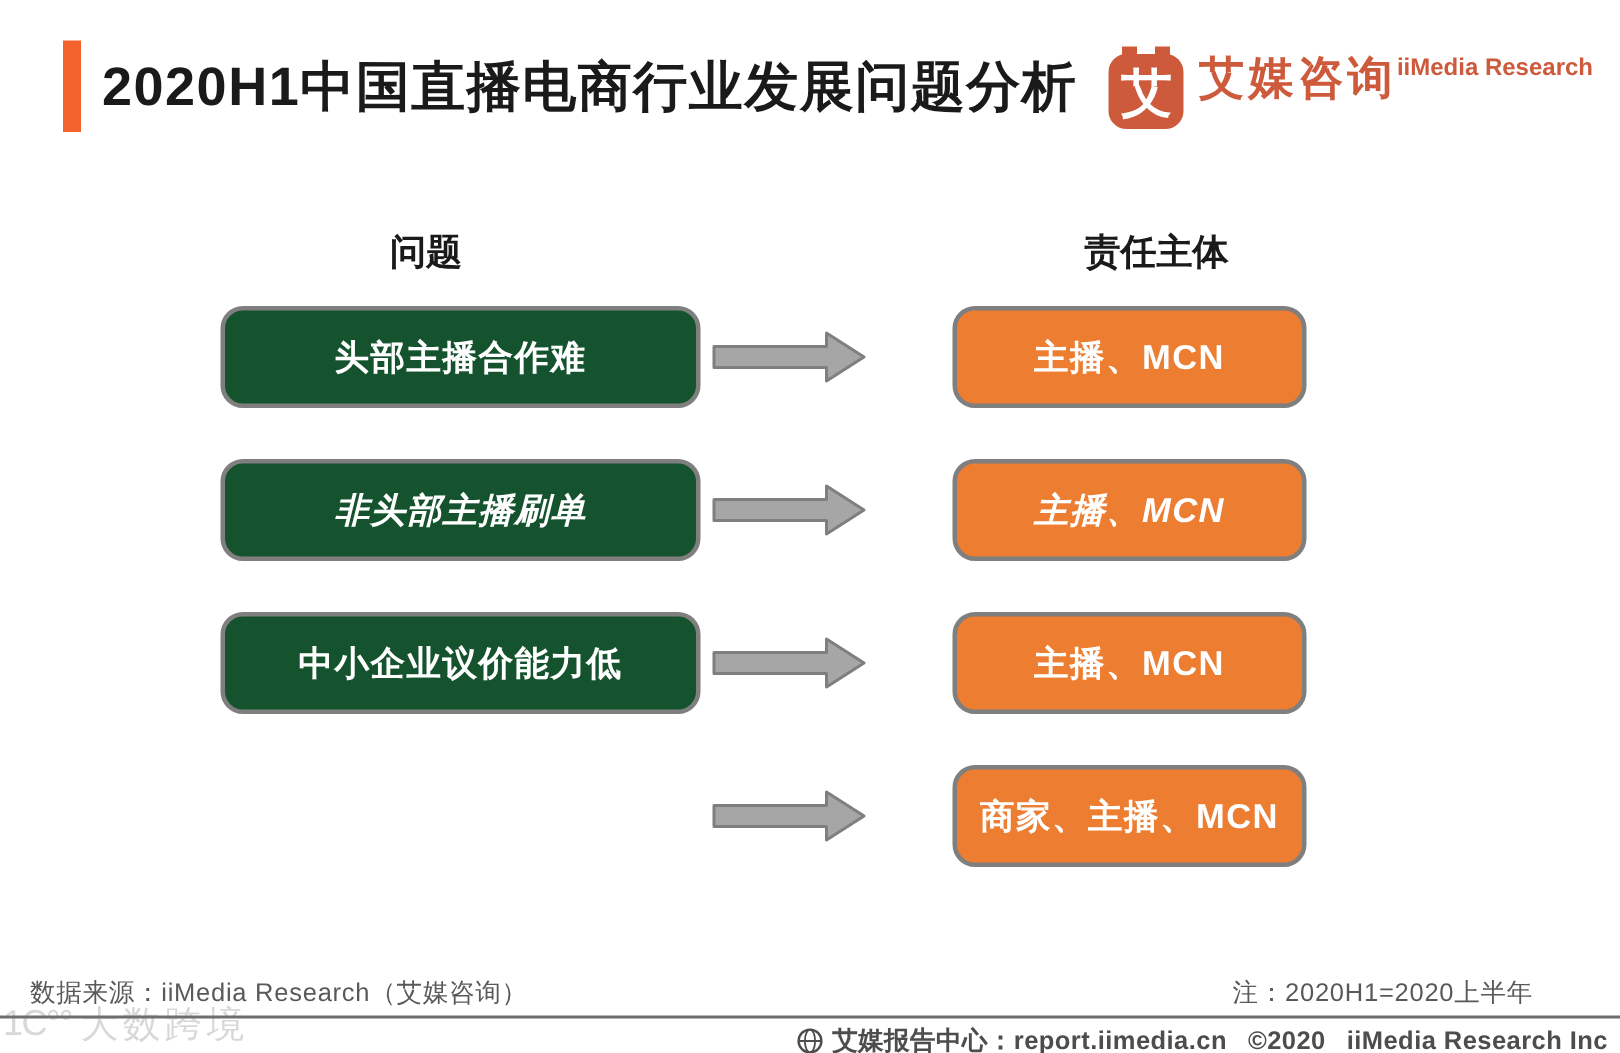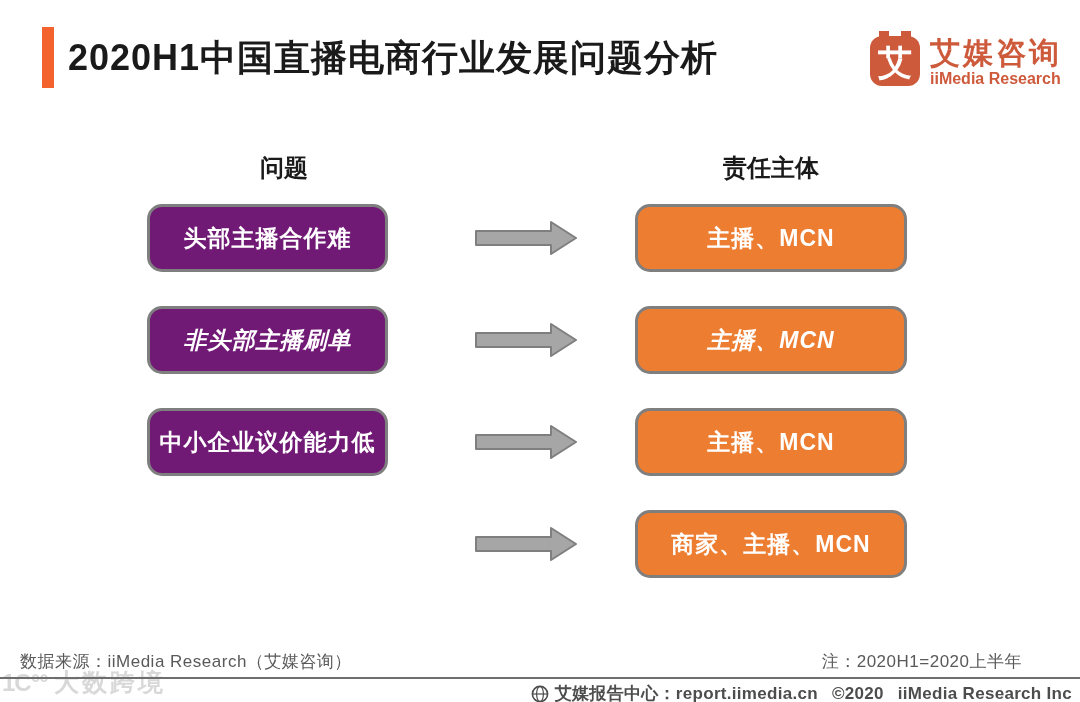--- a/index.html
+++ b/index.html
@@ -17,37 +17,37 @@
     color: #1a1a1a; letter-spacing: 1px; white-space: nowrap;
   }
   .logo { position: absolute; right: 18px; top: 22px; display: flex; align-items: flex-start; gap: 10px; }
   .logo-mark {
     position: relative; width: 50px; height: 50px; margin-top: 14px;
     background: #CE5A3C; border-radius: 12px; display: flex; align-items: center; justify-content: center;
   }
   .logo-mark .nub { position: absolute; top: -5px; width: 10px; height: 10px; background: #CE5A3C; }
   .logo-mark .nub.n1 { left: 9px; } .logo-mark .nub.n2 { right: 9px; }
   .logo-mark .glyph { color: #fff; font-size: 34px; font-weight: bold; line-height: 1; margin-top: 2px; }
-  .logo-text { display: flex; flex-direction: column; margin-top: 14px; }
+  .logo-text { display: flex; flex-direction: row; margin-top: 14px; }
   .logo-cn { color: #CE5A3C; font-size: 30px; font-weight: bold; letter-spacing: 3px; line-height: 1.1; }
   .logo-en { color: #CE5A3C; font-size: 16px; font-weight: bold; line-height: 1.3; }
 
   
   .col-header { position: absolute; top: 152px; font-size: 24px; font-weight: bold; color: #1a1a1a; text-align: center; }
   .col-header.left { left: 147px; width: 274px; }
   .col-header.right { left: 635px; width: 272px; }
 
   
   .box {
     position: absolute; height: 68px; border: 3px solid #7F7F7F; border-radius: 15px;
     display: flex; align-items: center; justify-content: center;
     color: #ffffff; font-size: 23px; font-weight: bold; letter-spacing: 1px; white-space: nowrap;
   }
-  .box.problem { left: 147px; width: 241px; background: #701a75; }
-  .box.owner   { left: 635px; width: 272px; background: #ED7D31; }
+  .box.problem { left: 147px; width: 320px; background: #14532d; }
+  .box.owner   { left: 635px; width: 236px; background: #ED7D31; }
   .r1 { top: 204px; } .r2 { top: 306px; font-style: italic; } .r3 { top: 408px; } .r4 { top: 510px; }
 
   .arrow { position: absolute; left: 473px; width: 106px; height: 38px; }
   .a1 { top: 219px; } .a2 { top: 321px; } .a3 { top: 423px; } .a4 { top: 525px; }
 
   
   .source-note {
     position: absolute; left: 20px; top: 650px; font-size: 17px; color: #595959; letter-spacing: 0.5px;
   }
   .h1-note {
@@ -57,21 +57,21 @@
   .footer-bar {
     position: absolute; right: 8px; top: 682px; display: flex; align-items: center; gap: 6px;
     color: #4D4D4D; font-size: 17px; font-weight: bold; letter-spacing: 0.3px;
   }
   .footer-bar .seg { margin-left: 8px; }
   .globe-icon { width: 18px; height: 18px; display: inline-block; }
 
   
   .watermark {
     position: absolute; left: 2px; top: 666px; display: flex; align-items: center; gap: 6px;
-    color: #d2d2d2; opacity: 0.85; font-weight: bold; white-space: nowrap;
+    color: #d2d2d2; opacity: 0.85; font-weight: normal; white-space: nowrap;
     text-shadow: 0 1px 0 #ffffff;
   }
   .watermark .wm-logo { font-size: 24px; letter-spacing: -1px; }
   .watermark .wm-text { font-size: 25px; letter-spacing: 3px; }
 </style>
 </head>
 <body>
 
 <div class="stage">
 

